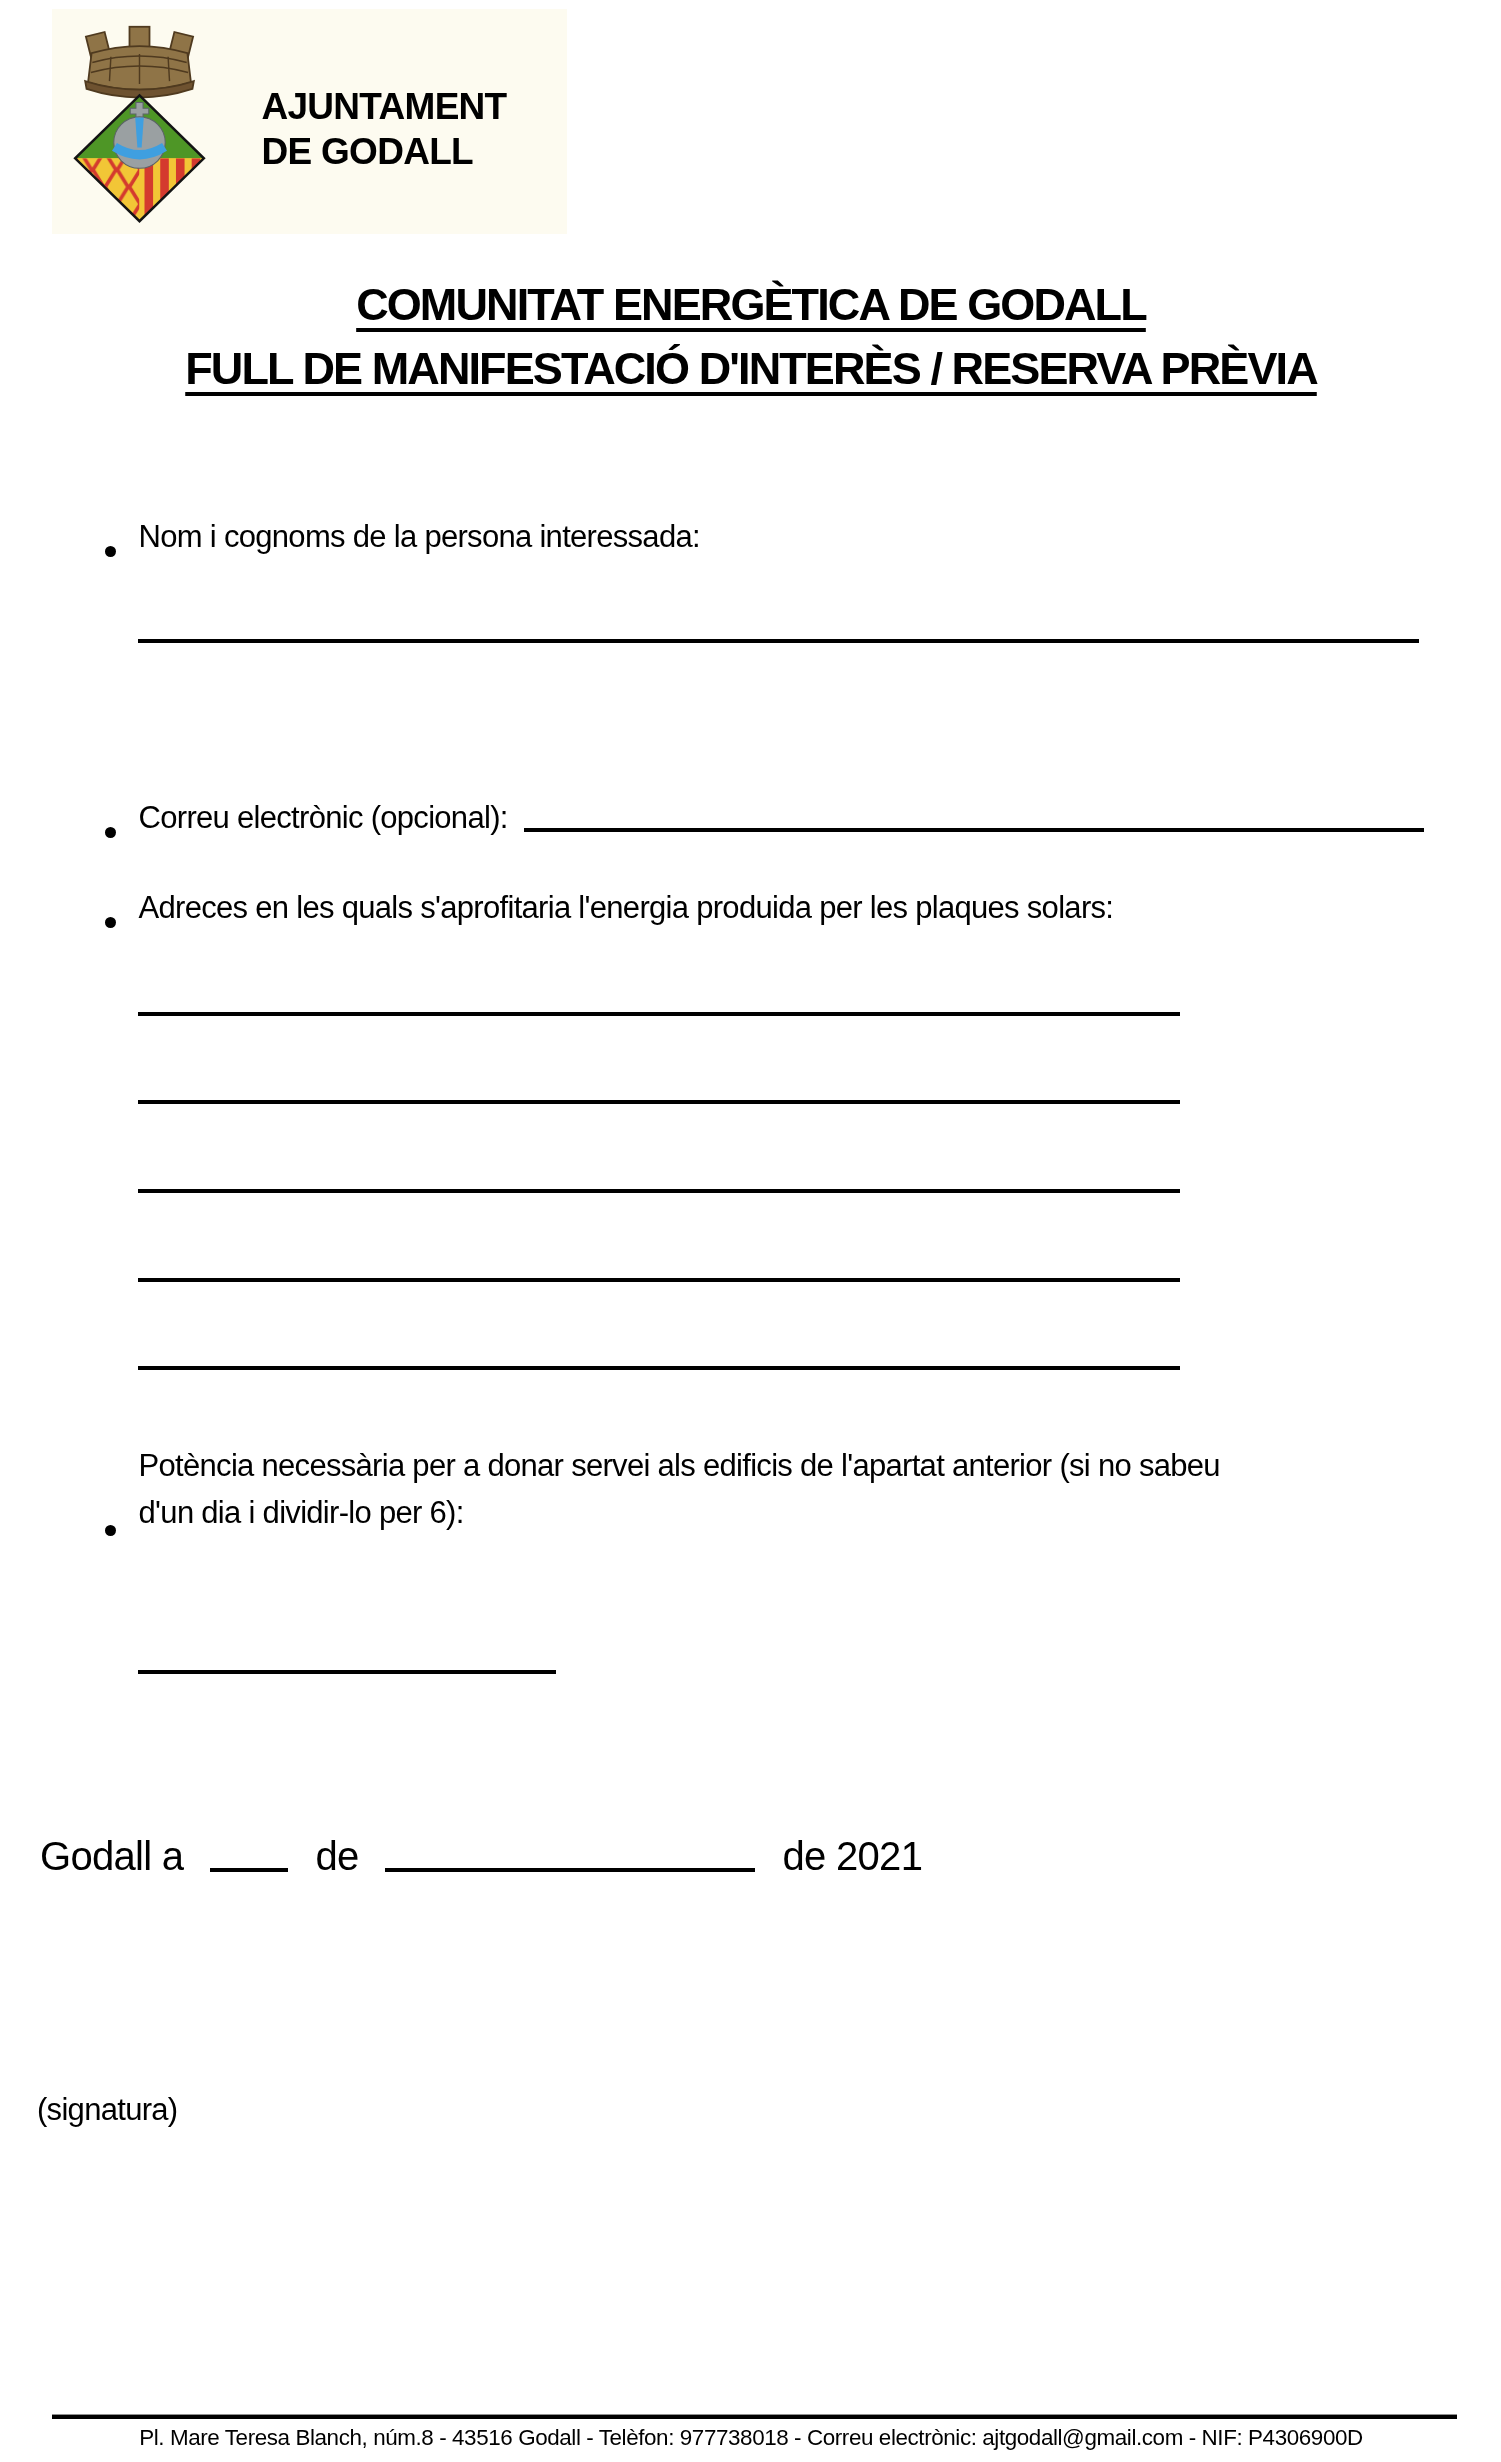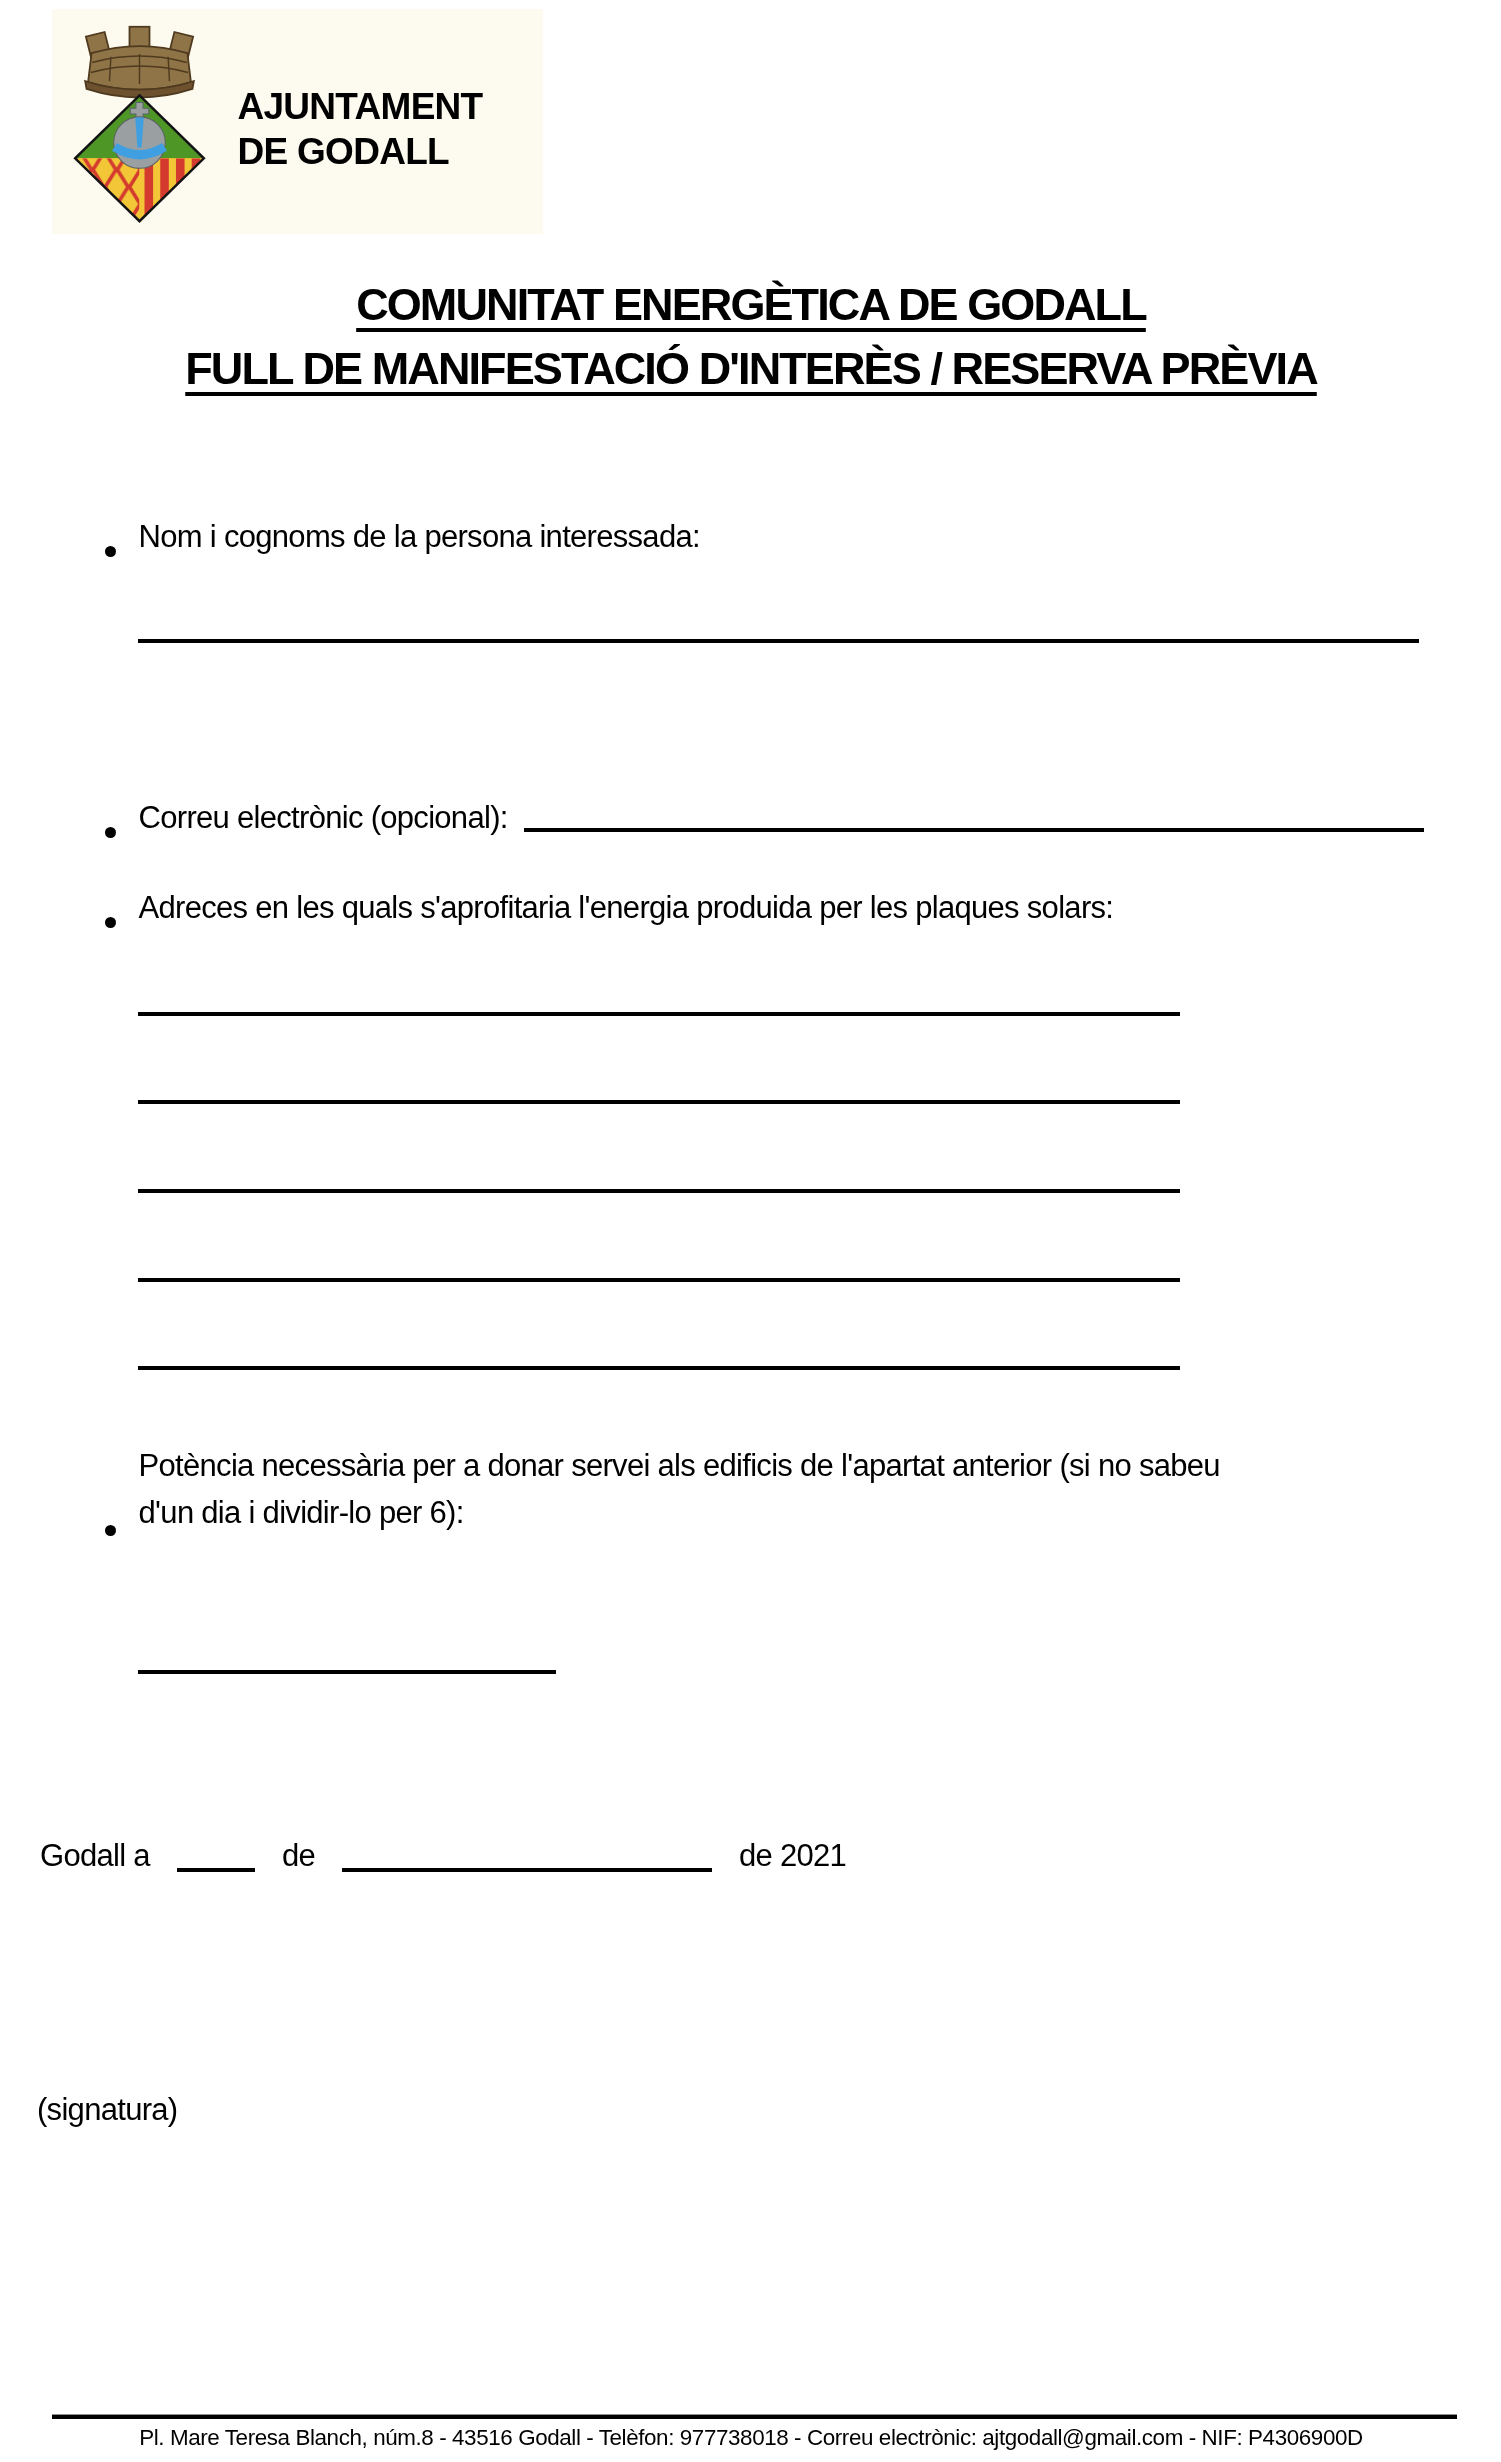--- a/index.html
+++ b/index.html
@@ -21,21 +21,21 @@
     width:1502px;height:2462px;
     margin:0 auto;
     background:var(--page-bg);
     color:var(--ink);
     font-family:"Liberation Sans","DejaVu Sans",sans-serif;
     overflow:hidden;
   }
   
   .logo-block{
     position:absolute;top:9px;left:52px;
-    display:flex;gap:26px;
+    display:flex;gap:50px;
     background:var(--logo-cream);
     padding:6px 60px 10.5px 16.4px;
   }
   .crest{width:143px;height:208px;display:block;}
   .org-name{
     margin-top:69px;
     font-size:37px;font-weight:bold;letter-spacing:-0.7px;line-height:45px;
     white-space:nowrap;
   }
   
@@ -66,21 +66,21 @@
     flex:1 1 auto;height:3.7px;background:var(--ink);
     align-self:flex-end;margin:0 0 6px 16.4px;
   }
   .rule{position:absolute;height:3.7px;background:var(--ink);}
   .para{line-height:47px;}
   .para div{white-space:nowrap;}
   
   .date-row{
     position:absolute;top:1836px;left:40px;
     display:flex;align-items:flex-end;gap:27px;
-    font-size:31px;letter-spacing:-0.7px;line-height:40px;
+    font-size:40px;letter-spacing:-0.7px;line-height:40px;
     white-space:nowrap;
   }
   .date-rule{height:3.7px;background:var(--ink);flex:none;margin-bottom:4.5px;}
   
   .signature{
     position:absolute;top:2092px;left:37px;
     font-size:31px;letter-spacing:-0.7px;
   }
   
   .footer-rule{

